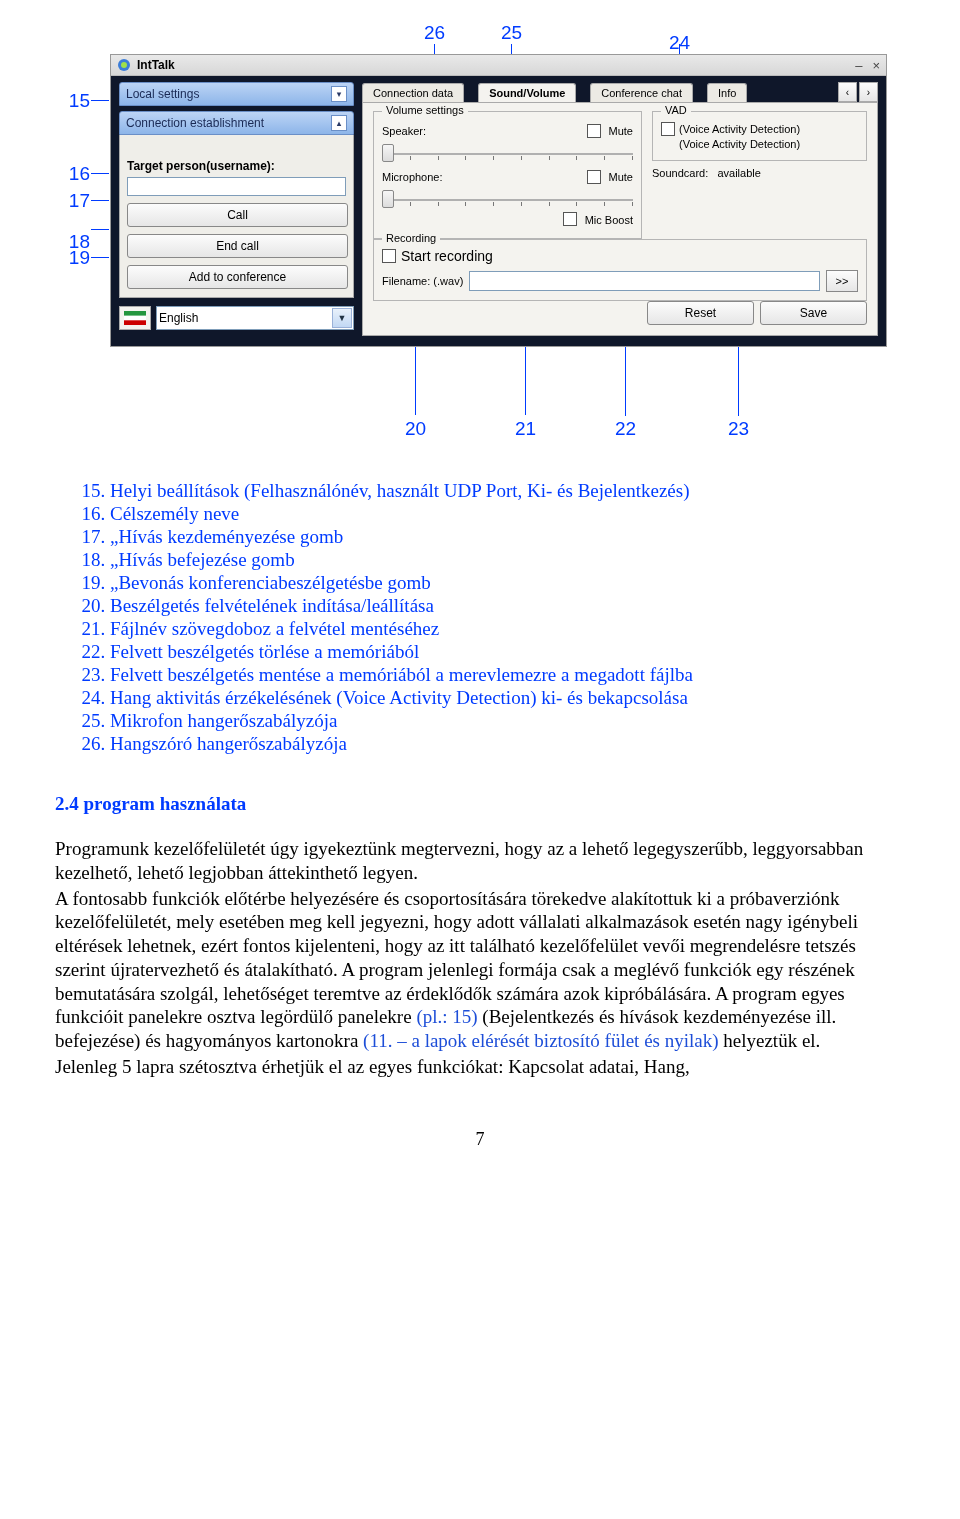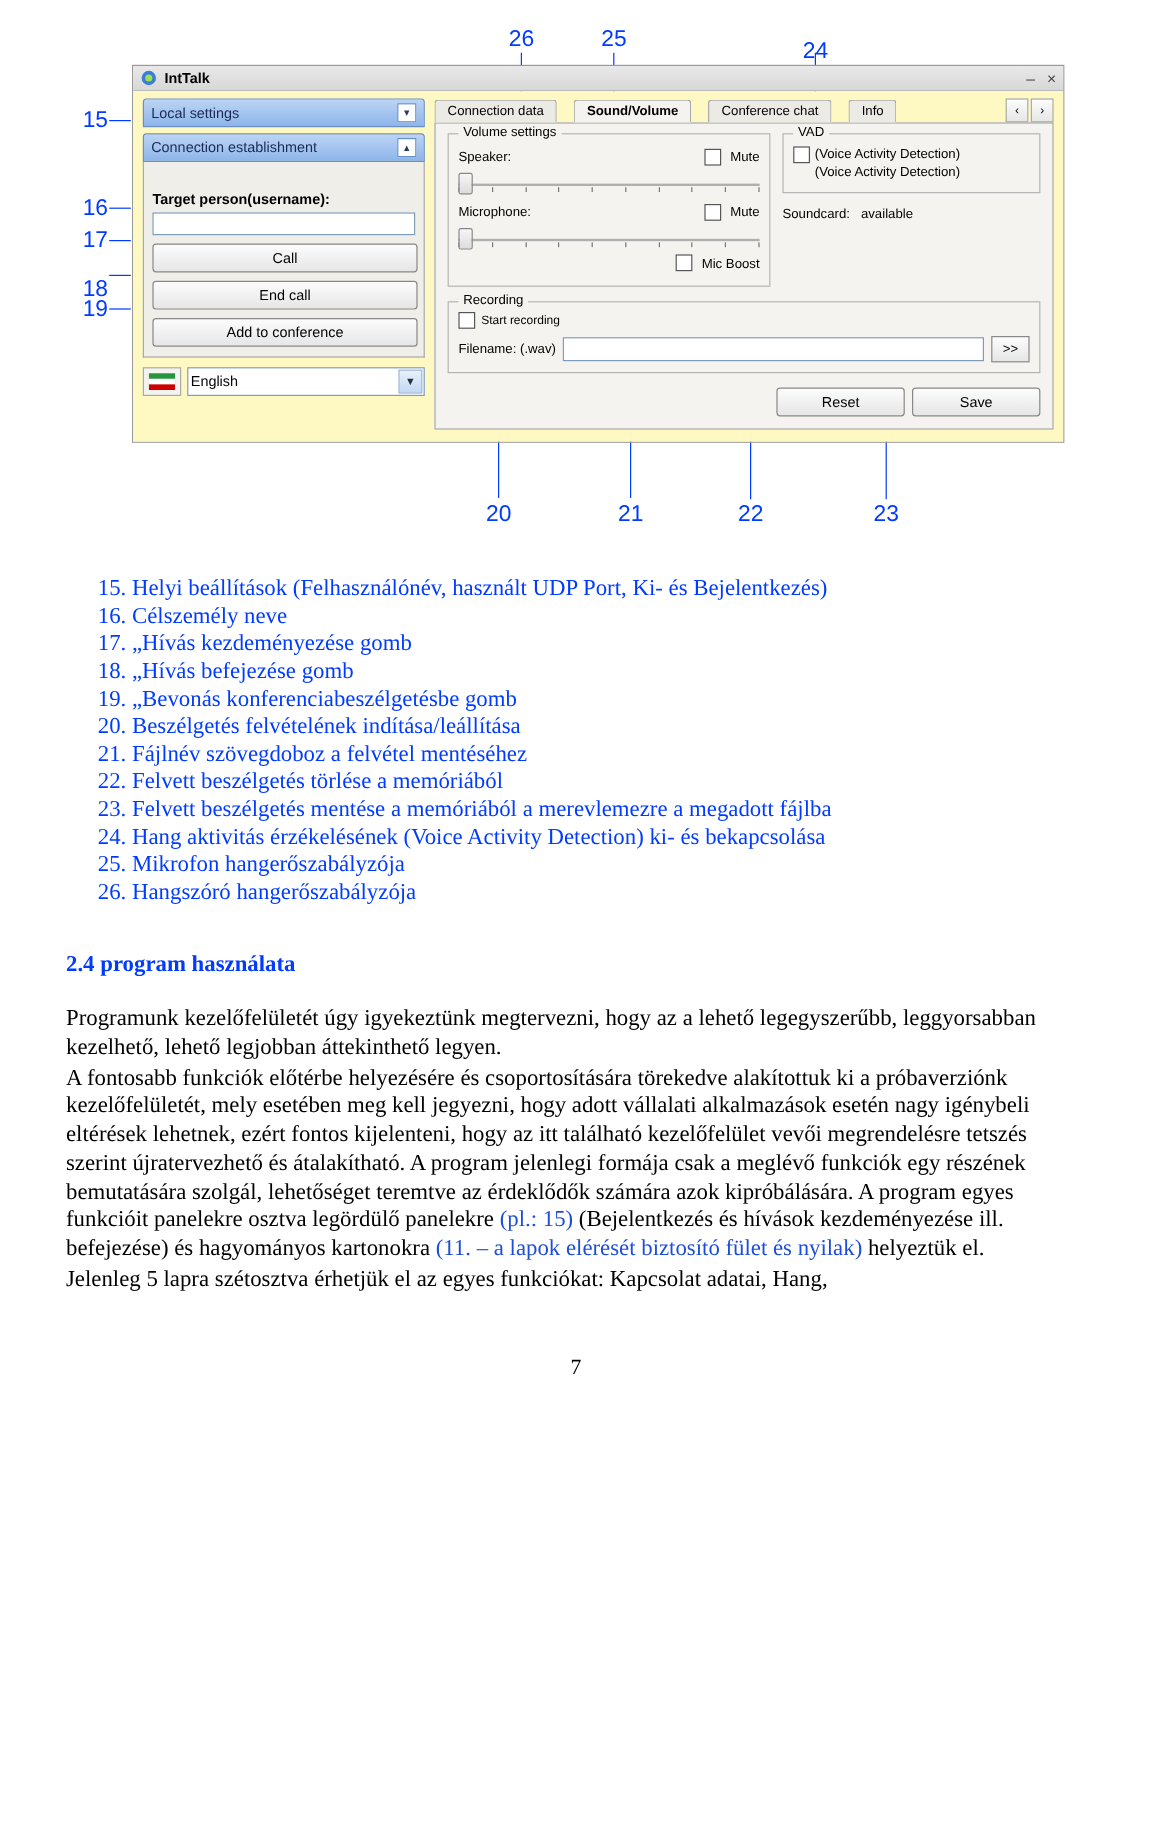--- a/index.html
+++ b/index.html
@@ -60,21 +60,21 @@
   }
   .title-icon {
     width: 14px; height: 14px;
     display: inline-block;
     margin-right: 6px;
   }
   .title-text { flex: 1; font-size: 12px; font-weight: bold; }
   .title-btn { color: #444; font-size: 13px; margin-left: 10px; cursor: default; }
 
   .win-body {
-    background: #fef9c3;
+    background: #0f172a;
     padding: 6px 8px 10px 8px;
     display: flex;
     gap: 8px;
   }
   .col-left { width: 235px; }
   .col-right { flex: 1; }
 
   .panel-hdr {
     background: linear-gradient(#bcd4f5, #8db5e9);
     border: 1px solid #6a8fc7;
@@ -169,21 +169,21 @@
     font-size: 10px;
   }
   .tab-content {
     border: 1px solid #aaa;
     background: #f4f3ef;
     padding: 8px 10px 10px 10px;
   }
   .fieldset {
     border: 1px solid #b5b5b5;
     padding: 8px 8px 8px 8px;
-    margin-bottom: 12px;
+    margin-bottom: 0;
     position: relative;
     background: #f4f3ef;
   }
   .legend {
     position: absolute;
     top: -8px; left: 8px;
     background: #f4f3ef;
     padding: 0 4px;
     font-size: 11px;
   }
@@ -197,21 +197,21 @@
   .ticks span { width:1px; height:4px; background:#777; }
   .thumb {
     position:absolute; left:0; top:2px;
     width:10px; height:16px;
     background: linear-gradient(#f6f6f6,#dcdcdc);
     border:1px solid #888; border-radius:2px;
   }
   .vs-grid { display: grid; grid-template-columns: 1fr 215px; gap: 10px; }
   .vad-box .cb-row { display:flex; gap:4px; align-items:center; margin:2px 0; font-size:11px; }
   .sound-row { font-size: 11px; margin-top: 6px; }
-  .rec-row1 { display:flex; align-items:center; gap:5px; font-size:10px; }
+  .rec-row1 { display:flex; align-items:center; gap:5px; font-size:14px; }
   .rec-row2 { display:flex; align-items:center; gap:6px; margin-top:6px; }
   .fname { flex:1; height:18px; border:1px solid #7f9db9; background:#fff; }
   .more-btn { width:30px; height:20px; border:1px solid #888; background:linear-gradient(#fcfcfc,#e6e6e6); display:flex;align-items:center;justify-content:center; font-size:11px; }
   .btn-row { display:flex; justify-content:flex-end; gap:6px; }
   .mid-btn { width:105px; height:22px; border:1px solid #888; background:linear-gradient(#fcfcfc,#e6e6e6); border-radius:3px; display:flex;align-items:center;justify-content:center; font-size:12px; }
 
   
   .list-blue { color: #003bff; margin: 10px 0 0 0; padding-left: 55px; }
   .list-blue li { margin: 1px 0; }
   .heading { color: #003bff; font-weight: bold; font-size: 19px; margin: 38px 0 22px 0; }

